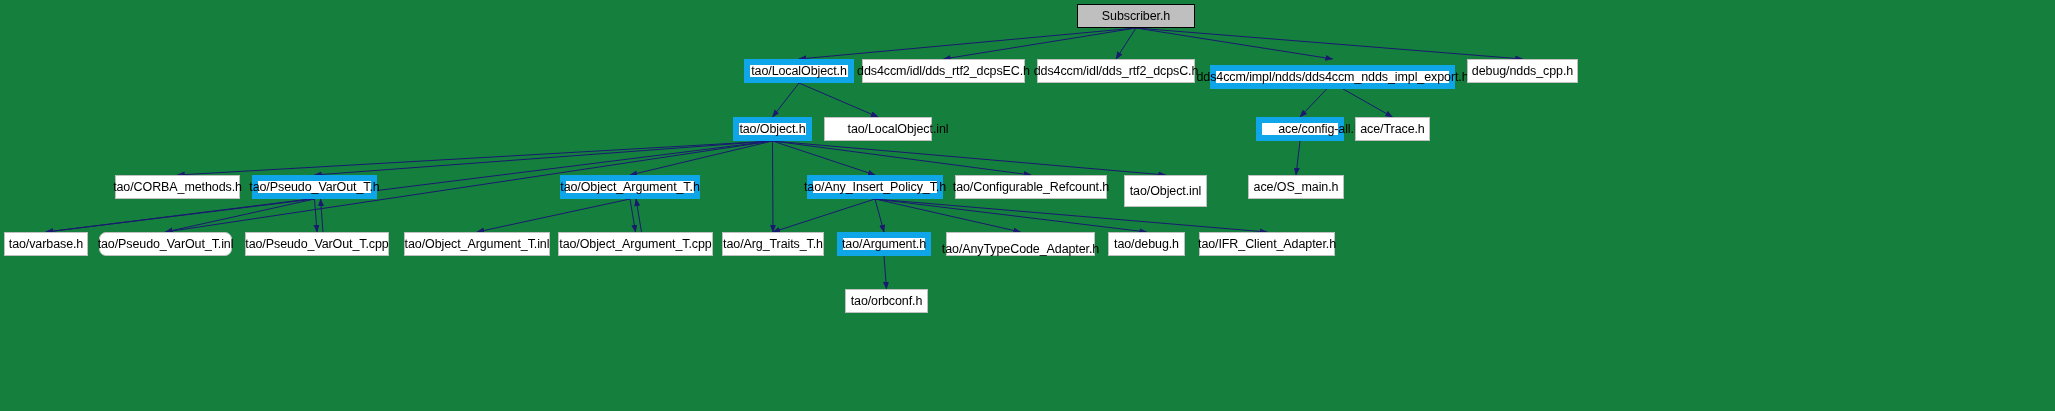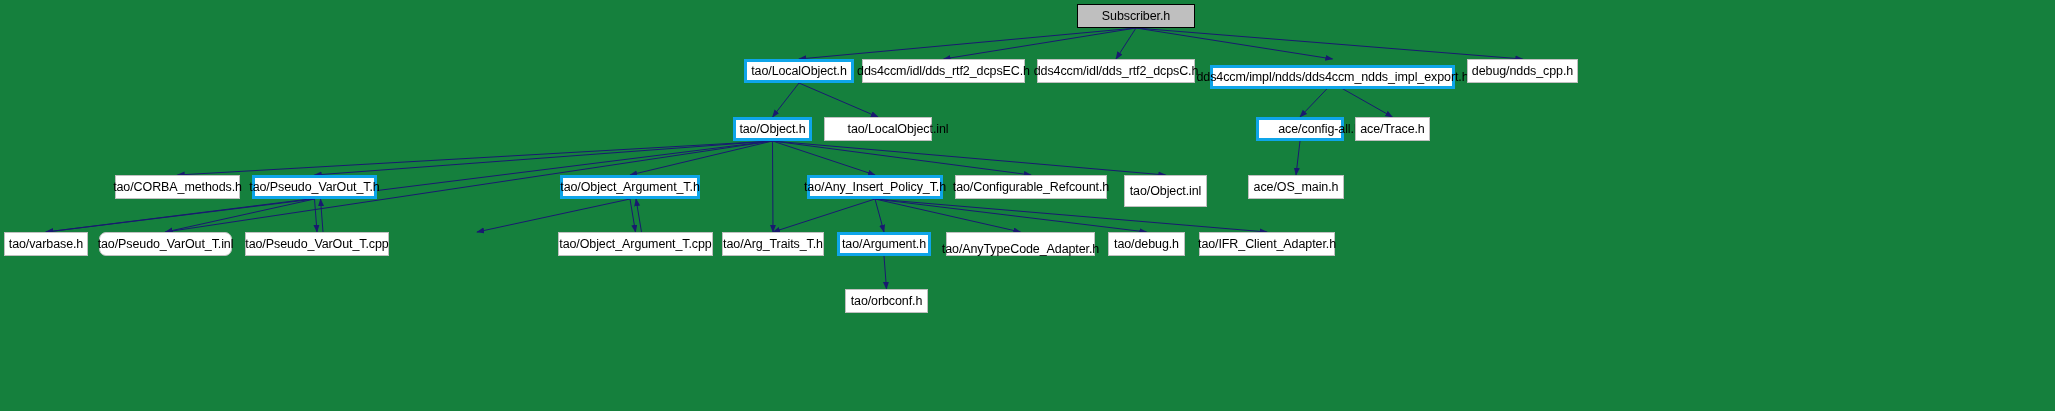--- a/index.html
+++ b/index.html
@@ -27,21 +27,21 @@
     color:#000000;
     background:#ffffff;
     border:1px solid #c0c0c0;
     z-index:2;
   }
   .node.root{
     background:#bfbfbf;
     border:1px solid #000000;
   }
   .node.hdr{
-    border:3px solid #0ea5e9;
+    border:6px solid #0ea5e9;
   }
   .node .lbl{pointer-events:none;}
 </style>
 </head>
 <body>
 
 <div id="graph">
   <svg id="edges" viewBox="0 0 2055 411" preserveAspectRatio="none">
       <defs>
         <marker id="ah" markerWidth="9" markerHeight="9" refX="7.2" refY="3" orient="auto" markerUnits="userSpaceOnUse">
@@ -134,20 +134,23 @@
     </div>
     <div class="node " style="left: 4px; top: 232px; width: 84px; height: 24px;">
       <span class="lbl">tao/varbase.h</span>
     </div>
     <div class="node " style="left: 99px; top: 232px; width: 133px; height: 24px; border-radius: 7px;">
       <span class="lbl">tao/Pseudo_VarOut_T.inl</span>
     </div>
     <div class="node " style="left: 245px; top: 232px; width: 144px; height: 24px;">
       <span class="lbl">tao/Pseudo_VarOut_T.cpp</span>
     </div>
+    <div class="node " style="left: 404px; top: 232px; width: 146px; height: 24px;">
+      <span class="lbl">tao/Object_Argument_T.inl</span>
+    </div>
     <div class="node " style="left: 558px; top: 232px; width: 155px; height: 24px;">
       <span class="lbl">tao/Object_Argument_T.cpp</span>
     </div>
     <div class="node " style="left: 722px; top: 232px; width: 102px; height: 24px;">
       <span class="lbl">tao/Arg_Traits_T.h</span>
     </div>
     <div class="node hdr" style="left: 837px; top: 232px; width: 94px; height: 24px;">
       <span class="lbl">tao/Argument.h</span>
     </div>
     <div class="node " style="left: 946px; top: 232px; width: 149px; height: 24px; align-items: flex-end;">

